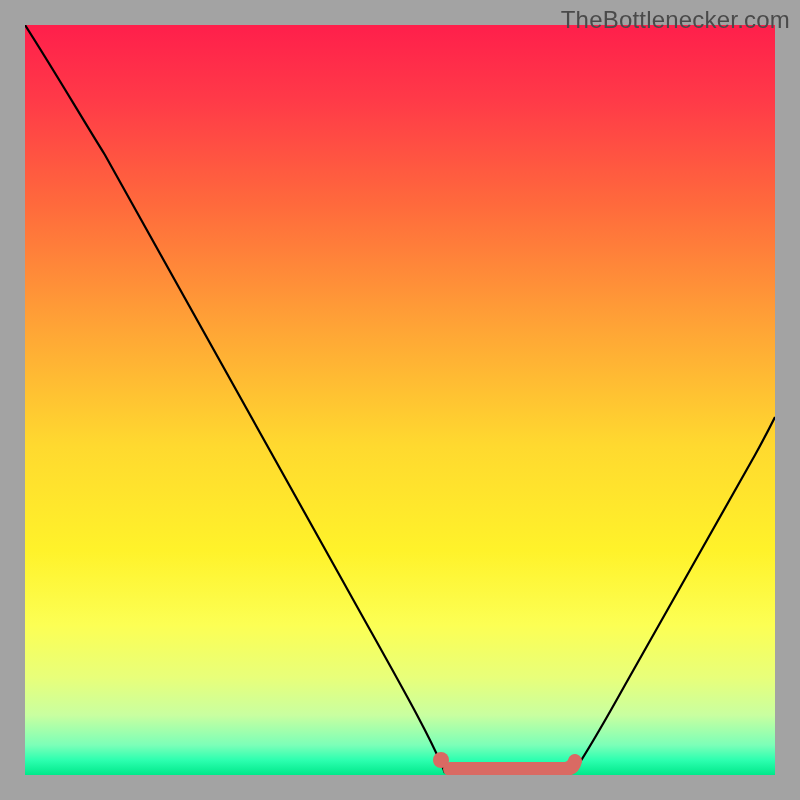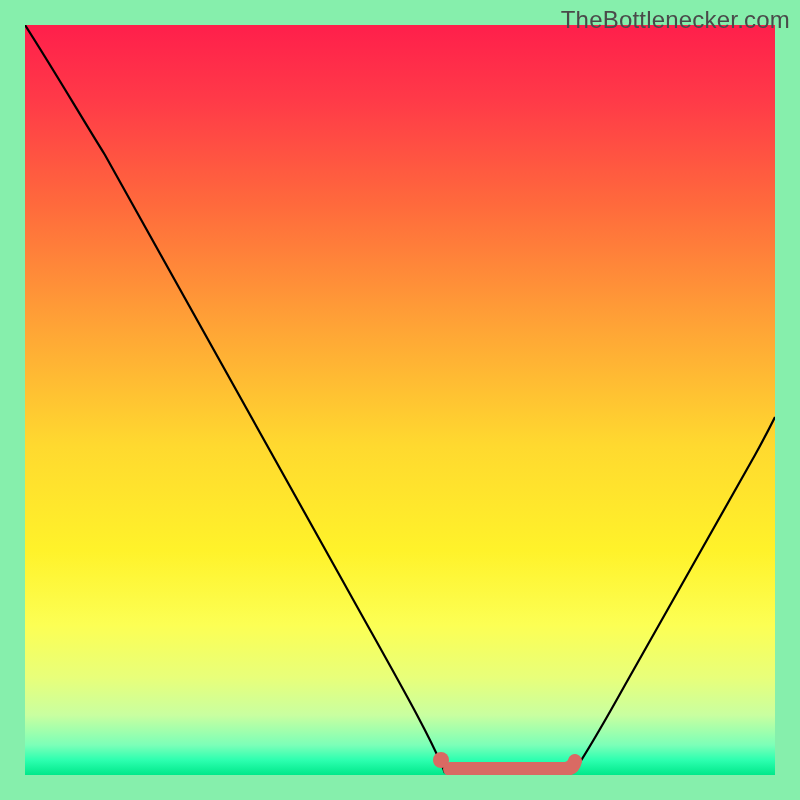--- a/index.html
+++ b/index.html
@@ -9,21 +9,21 @@
     height: 800px;
     background: #000;
     font-family: Arial, Helvetica, sans-serif;
   }
   .frame {
     position: absolute;
     left: 0;
     top: 0;
     width: 800px;
     height: 800px;
-    background: #86efac;
+    background: #a3a3a3;
   }
   .plot {
     position: absolute;
     left: 25px;
     top: 25px;
     width: 750px;
     height: 750px;
     background: linear-gradient(to bottom,
       #ff1f4b 0%,
       #ff3a48 10%,

